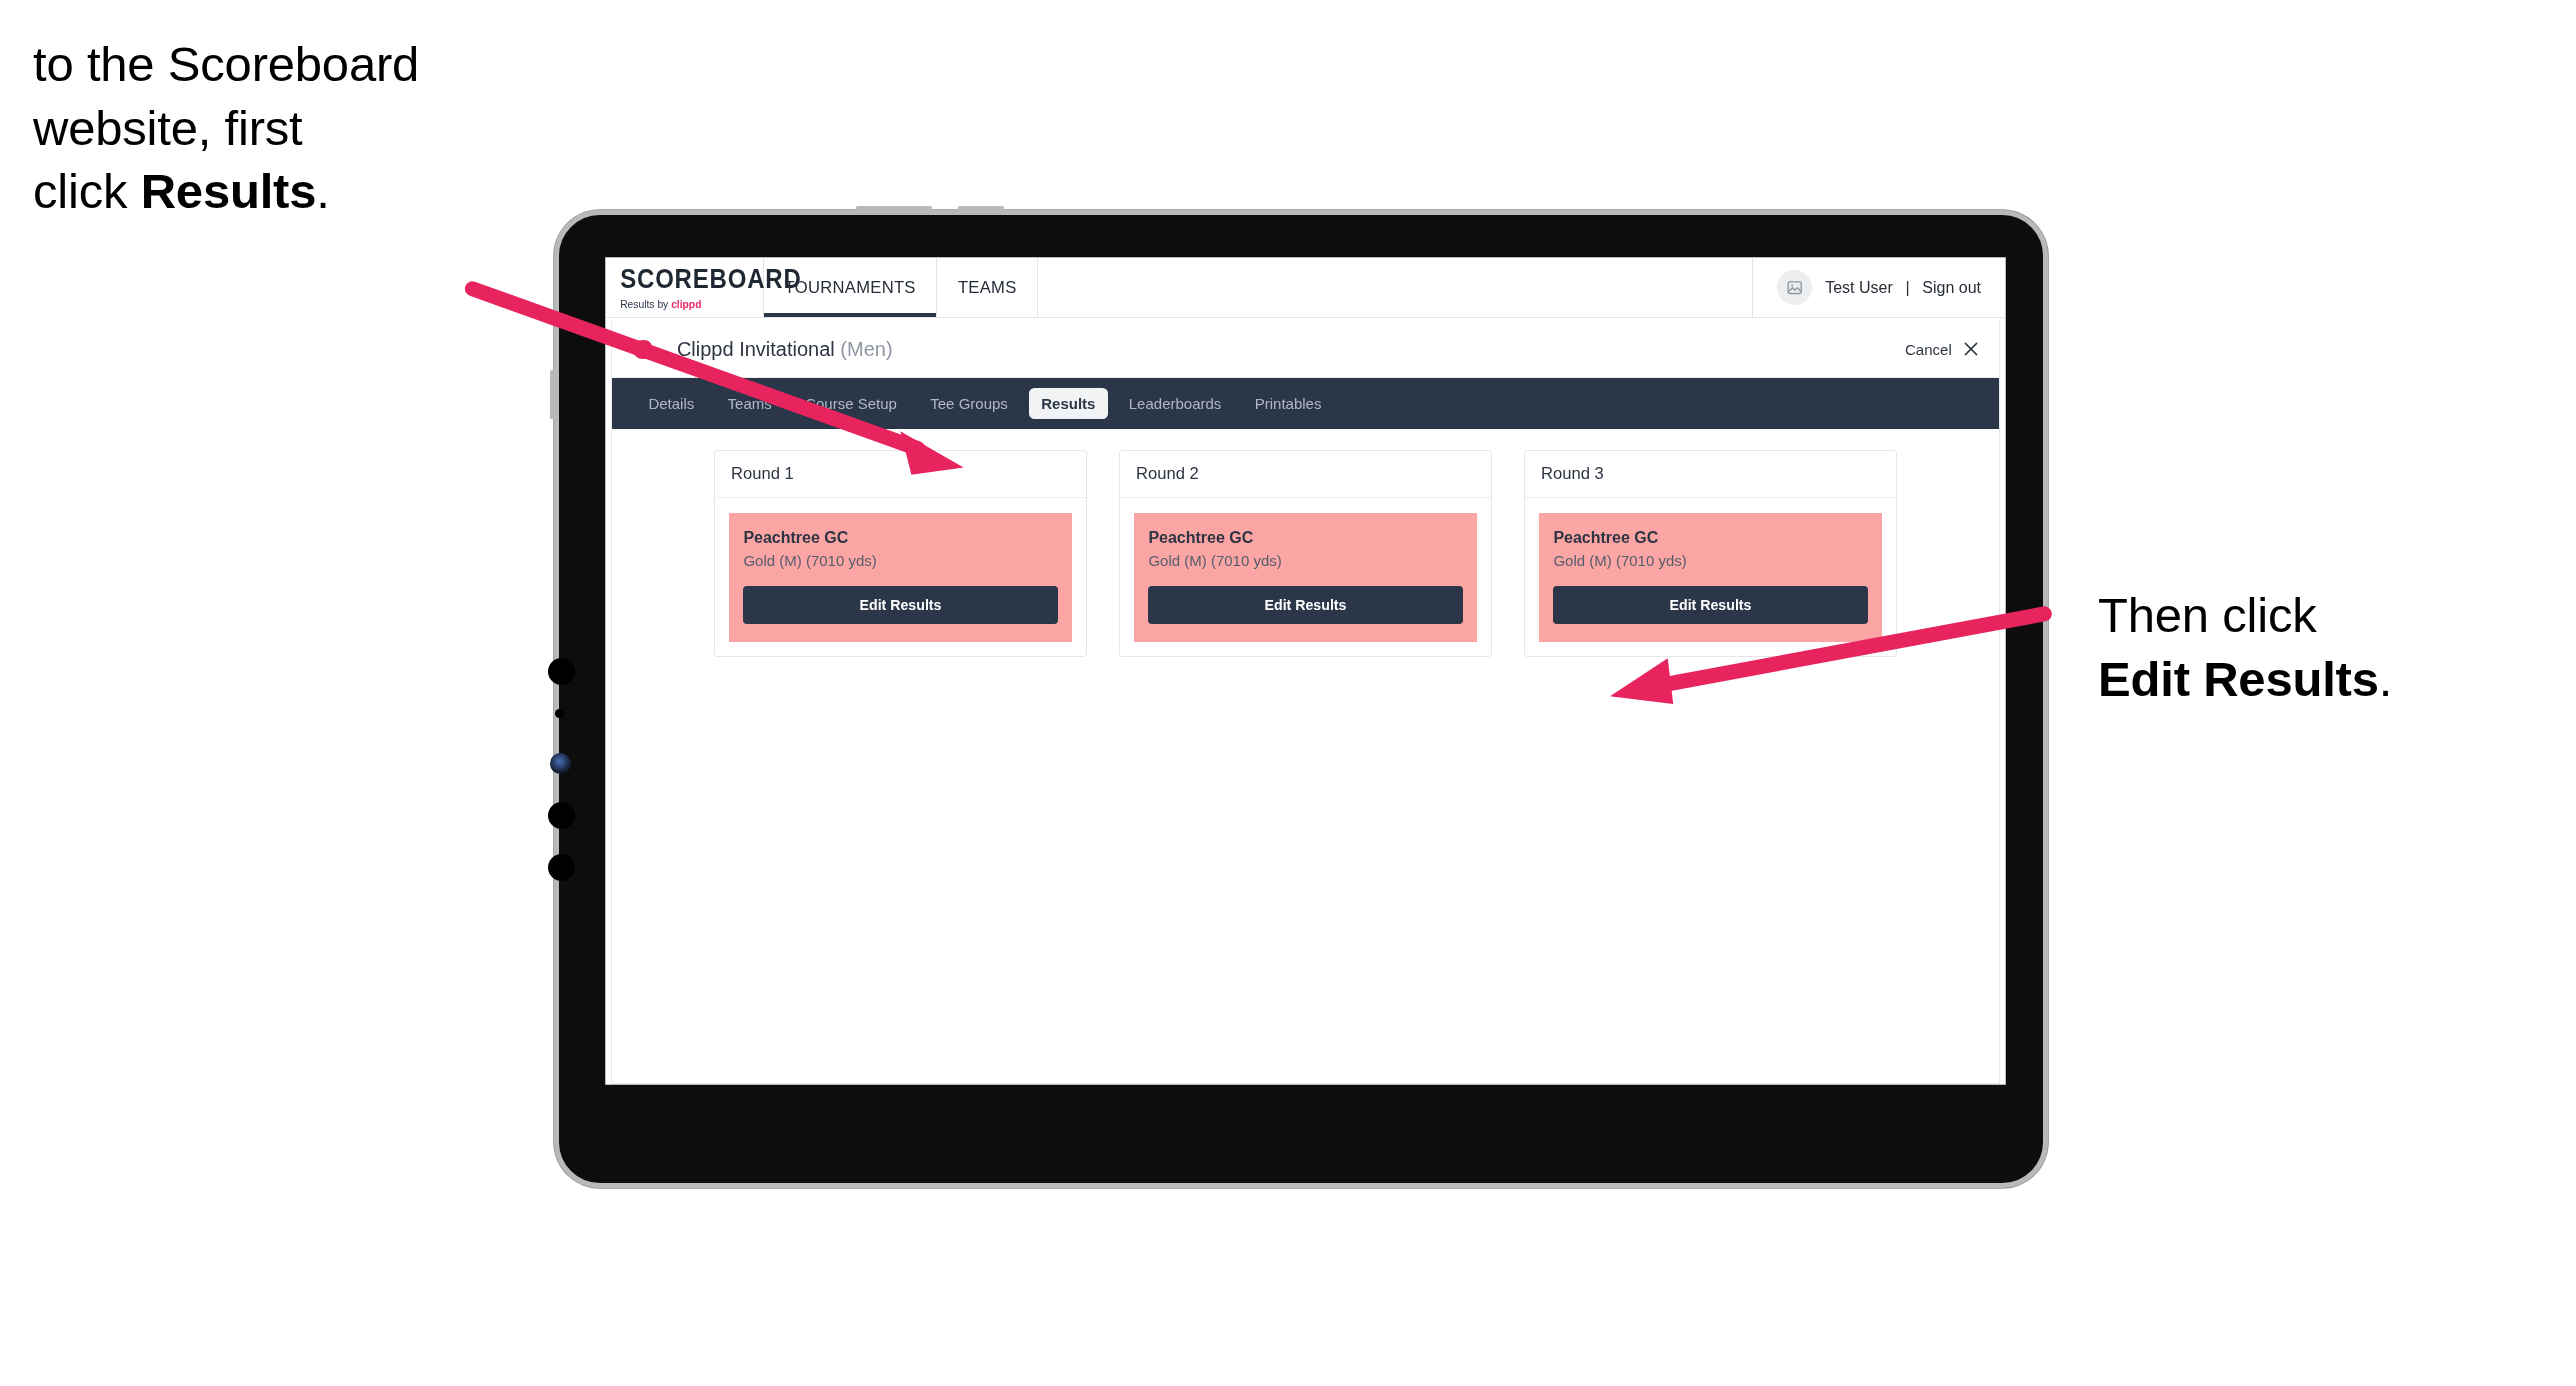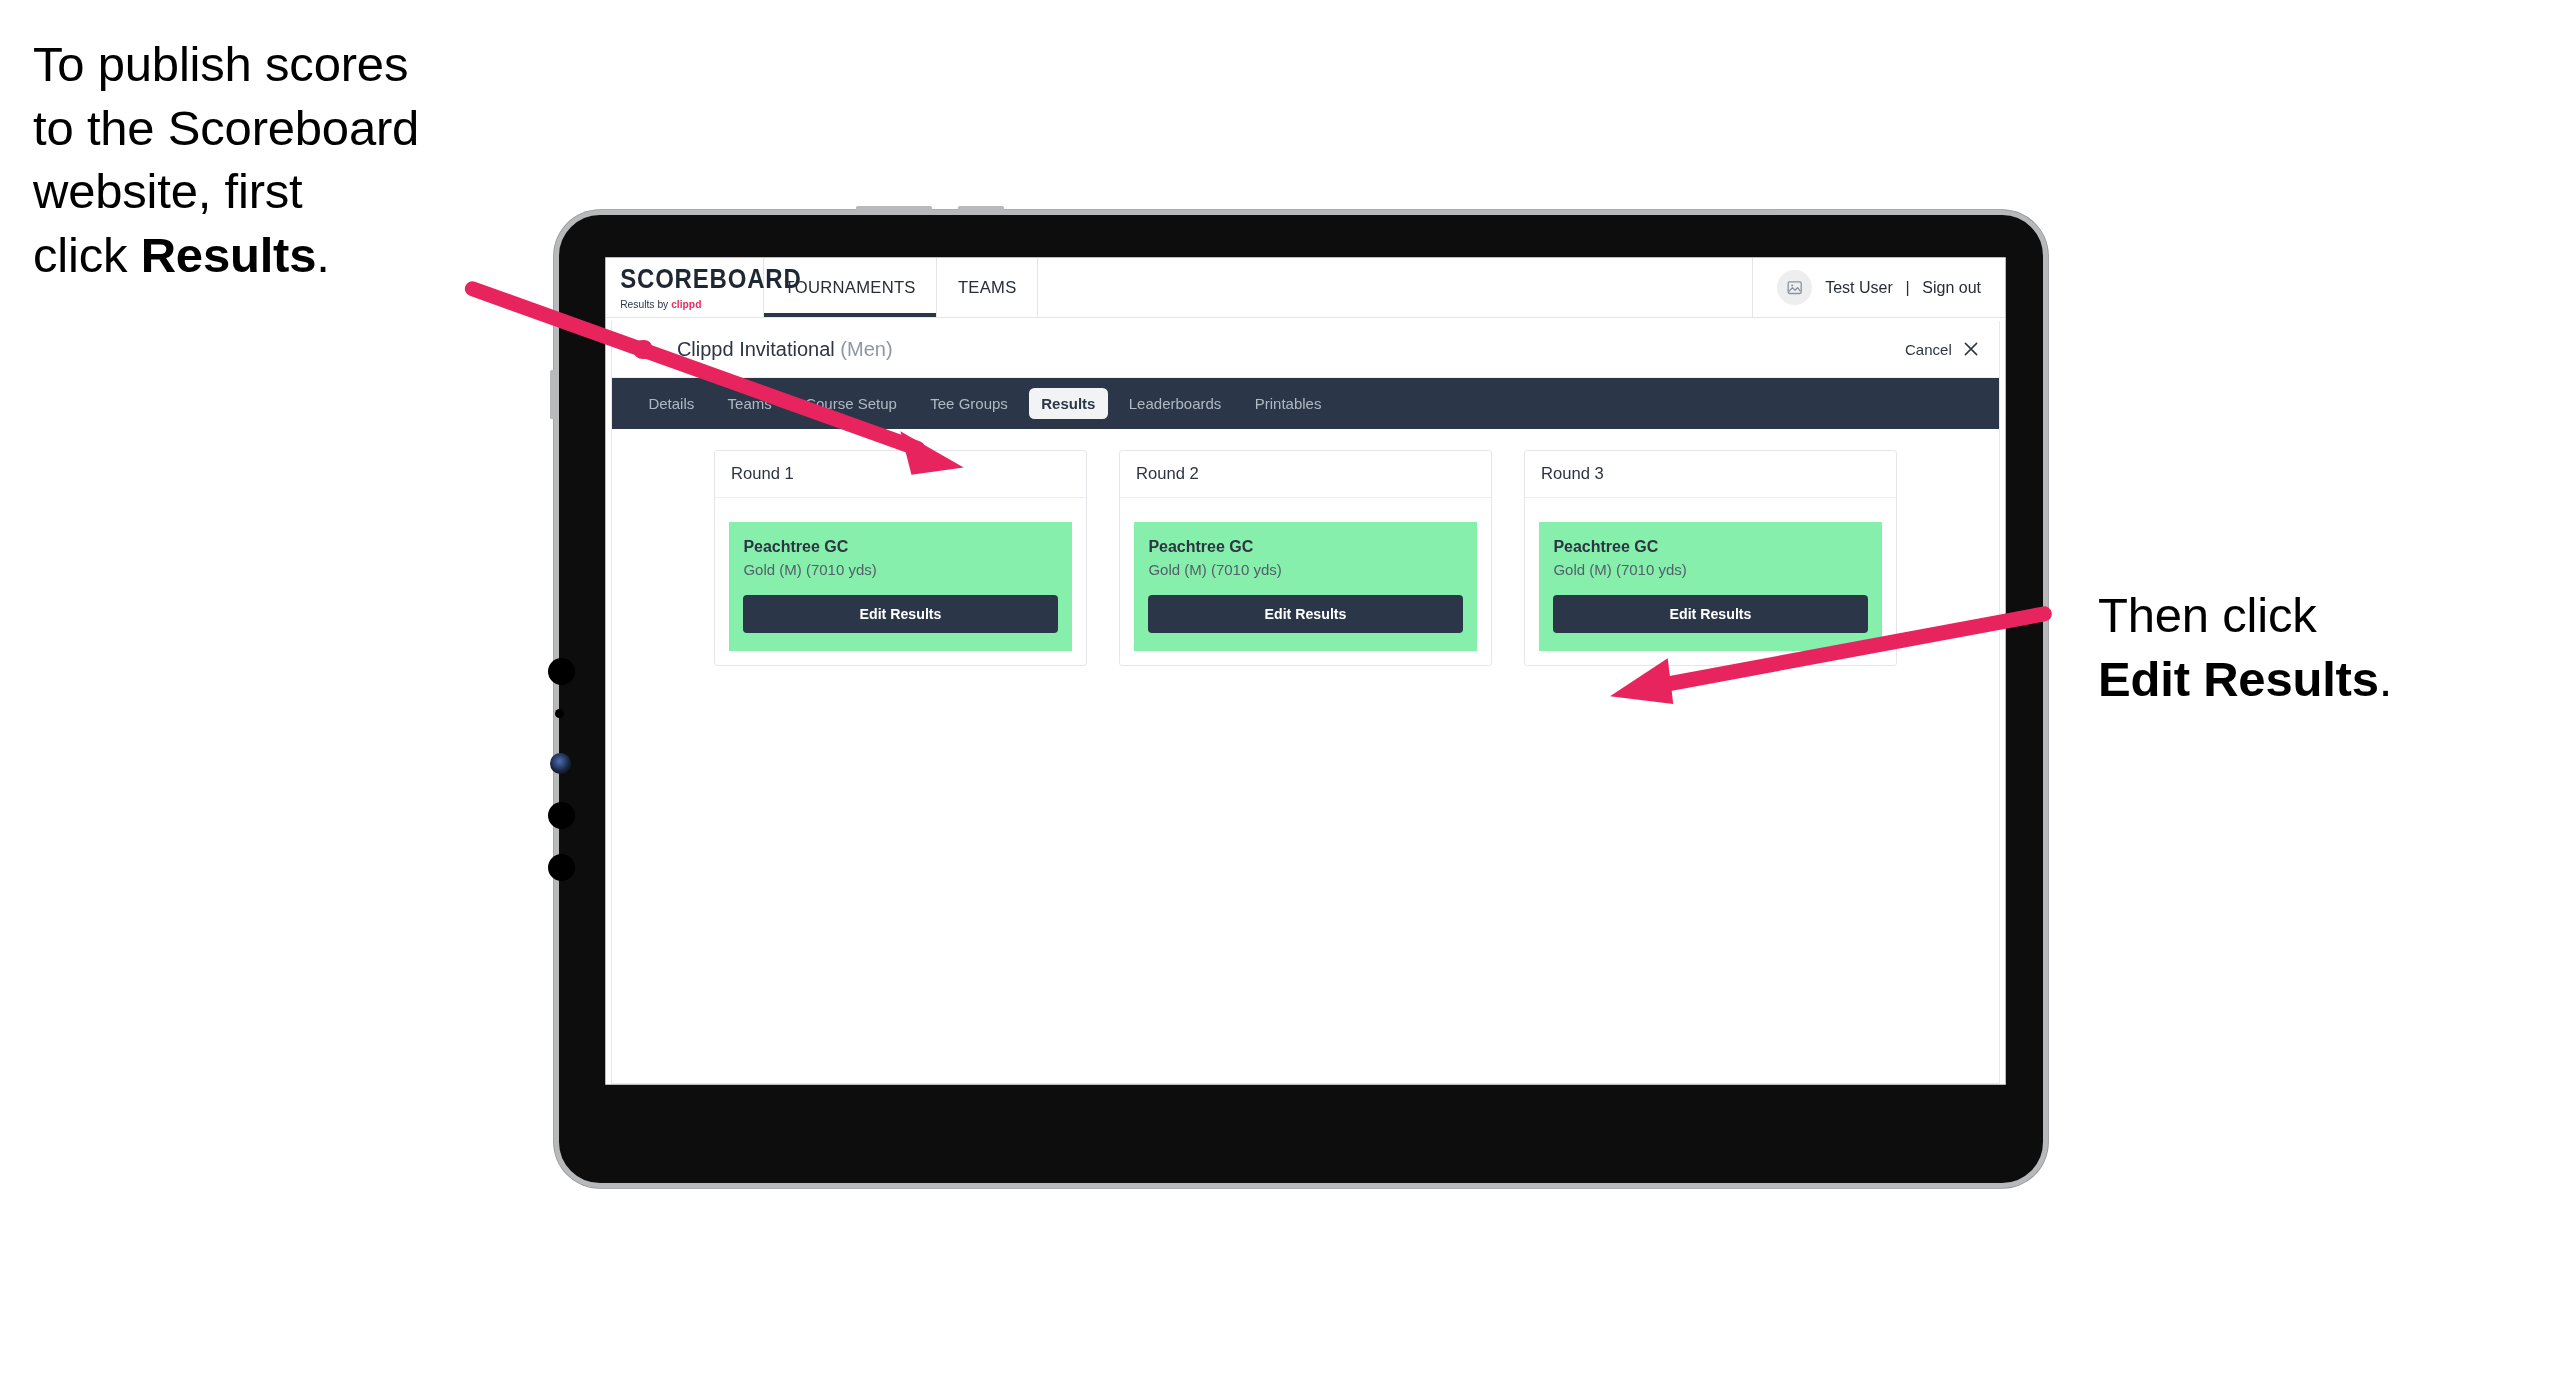--- a/index.html
+++ b/index.html
@@ -79,33 +79,32 @@
   
   #tabbar { display:flex; align-items:center; height:51px; background:#2b3648; padding:0 24px; gap:8px; }
   .tab { font-size:15px; color:#b0b8c4; padding:7.1px 12.7px; border-radius:5.5px; }
   .tab.active { background:#f1f3f5; color:#2b3648; font-weight:700; }
 
   
   #cards { display:flex; gap:32px; padding:20.6px 19px;justify-content:center; }
   .round-card { width:373px; background:#fff; border:0.8px solid #e4e6e9; border-radius:3.2px; }
   .round-head { padding:13.4px 16px; font-size:16.6px; color:#2d3542; border-bottom:0.8px solid #eceef0; }
   .round-body { padding:14.2px; }
-  .course-box { background:#86efac; padding:16px 14.2px 17.4px 14.2px;margin-top:9px; }
+  .course-box { background:#fca5a5; padding:16px 14.2px 17.4px 14.2px; }
   .course-name { font-size:16px; font-weight:700; color:#2d3542; }
   .course-tee { font-size:15px; color:#555e6b; margin-top:5.5px; }
   .edit-btn { margin-top:17.4px; width:100%; background:#2b3648; color:#fff;
               font-size:14.2px; font-weight:700; text-align:center;
               padding:11px 0; border-radius:4px; border:none;
               font-family:"Liberation Sans", sans-serif; }
 </style>
 </head>
 <body>
 
 <div id="annot-left" class="annot">
-  <div>To publish scores</div>
   <div>to the Scoreboard</div>
   <div>website, first</div>
   <div><span>click </span><b>Results</b><span>.</span></div>
 </div>
 
 <div id="annot-right" class="annot">
   <div>Then click</div>
   <div><b>Edit Results</b><span>.</span></div>
 </div>
 

